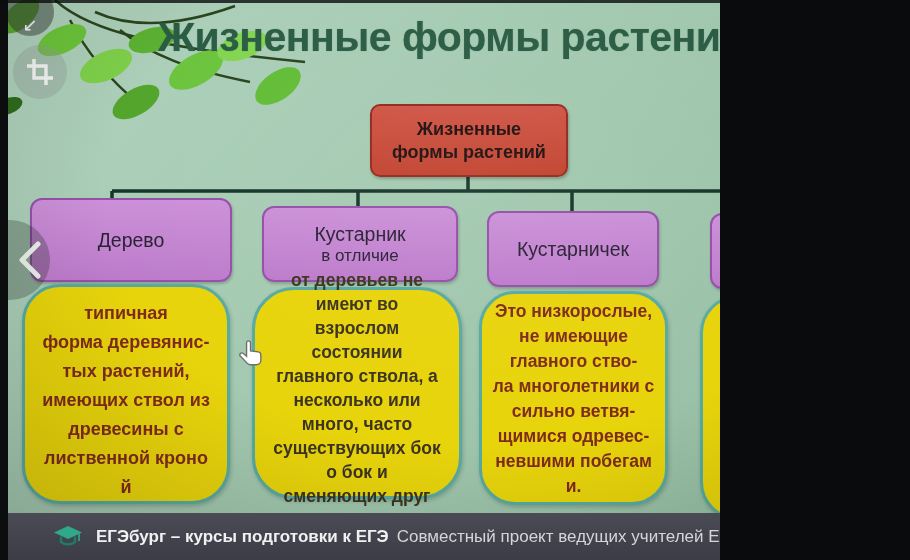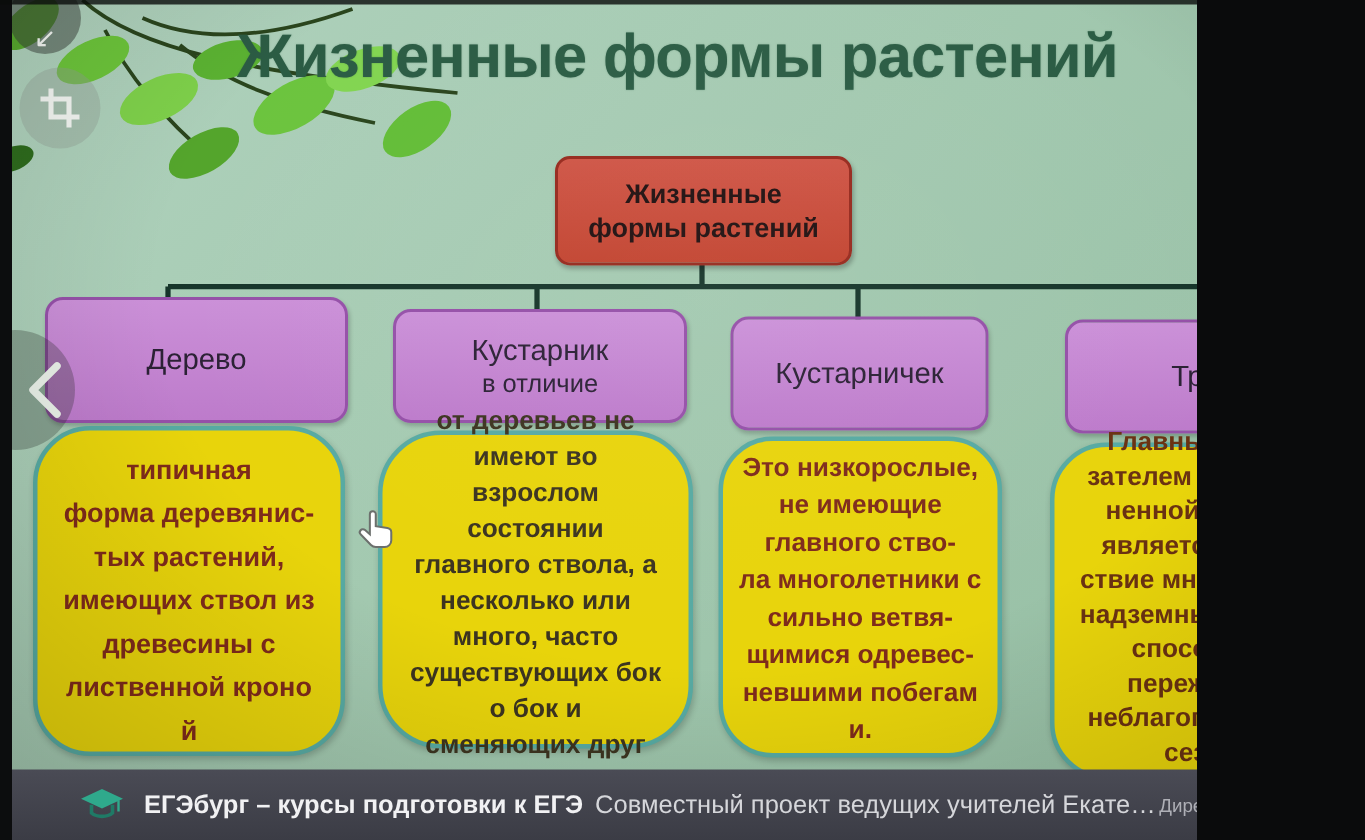--- a/index.html
+++ b/index.html
@@ -1,18 +1,18 @@
 <!DOCTYPE html>
 <html><head>
 <meta charset="utf-8">
 <style>
   * { margin:0; padding:0; box-sizing:border-box; }
   html,body { background:#0a0b0c; }
   body { font-family:"Liberation Sans","DejaVu Sans",sans-serif; }
-  .screen { position:relative; width:798px; height:560px; overflow:hidden; background:#0c4a6e; }
+  .screen { position:relative; width:720px; height:560px; overflow:hidden; background:#0c4a6e; }
 
   
   .slide { position:absolute; left:0; top:0; width:910px; height:515px;
            background:linear-gradient(135deg,#b0d2bd 0%, #a3c9b0 45%, #94bda2 100%);
            filter:blur(0.4px); }
 
   .leaves { position:absolute; left:0; top:0; z-index:1; }
 
   .page-title { position:absolute; left:158px; top:14px; width:660px; z-index:2;
       font-size:41px; font-weight:700; letter-spacing:-0.5px; color:#2b5c44;

